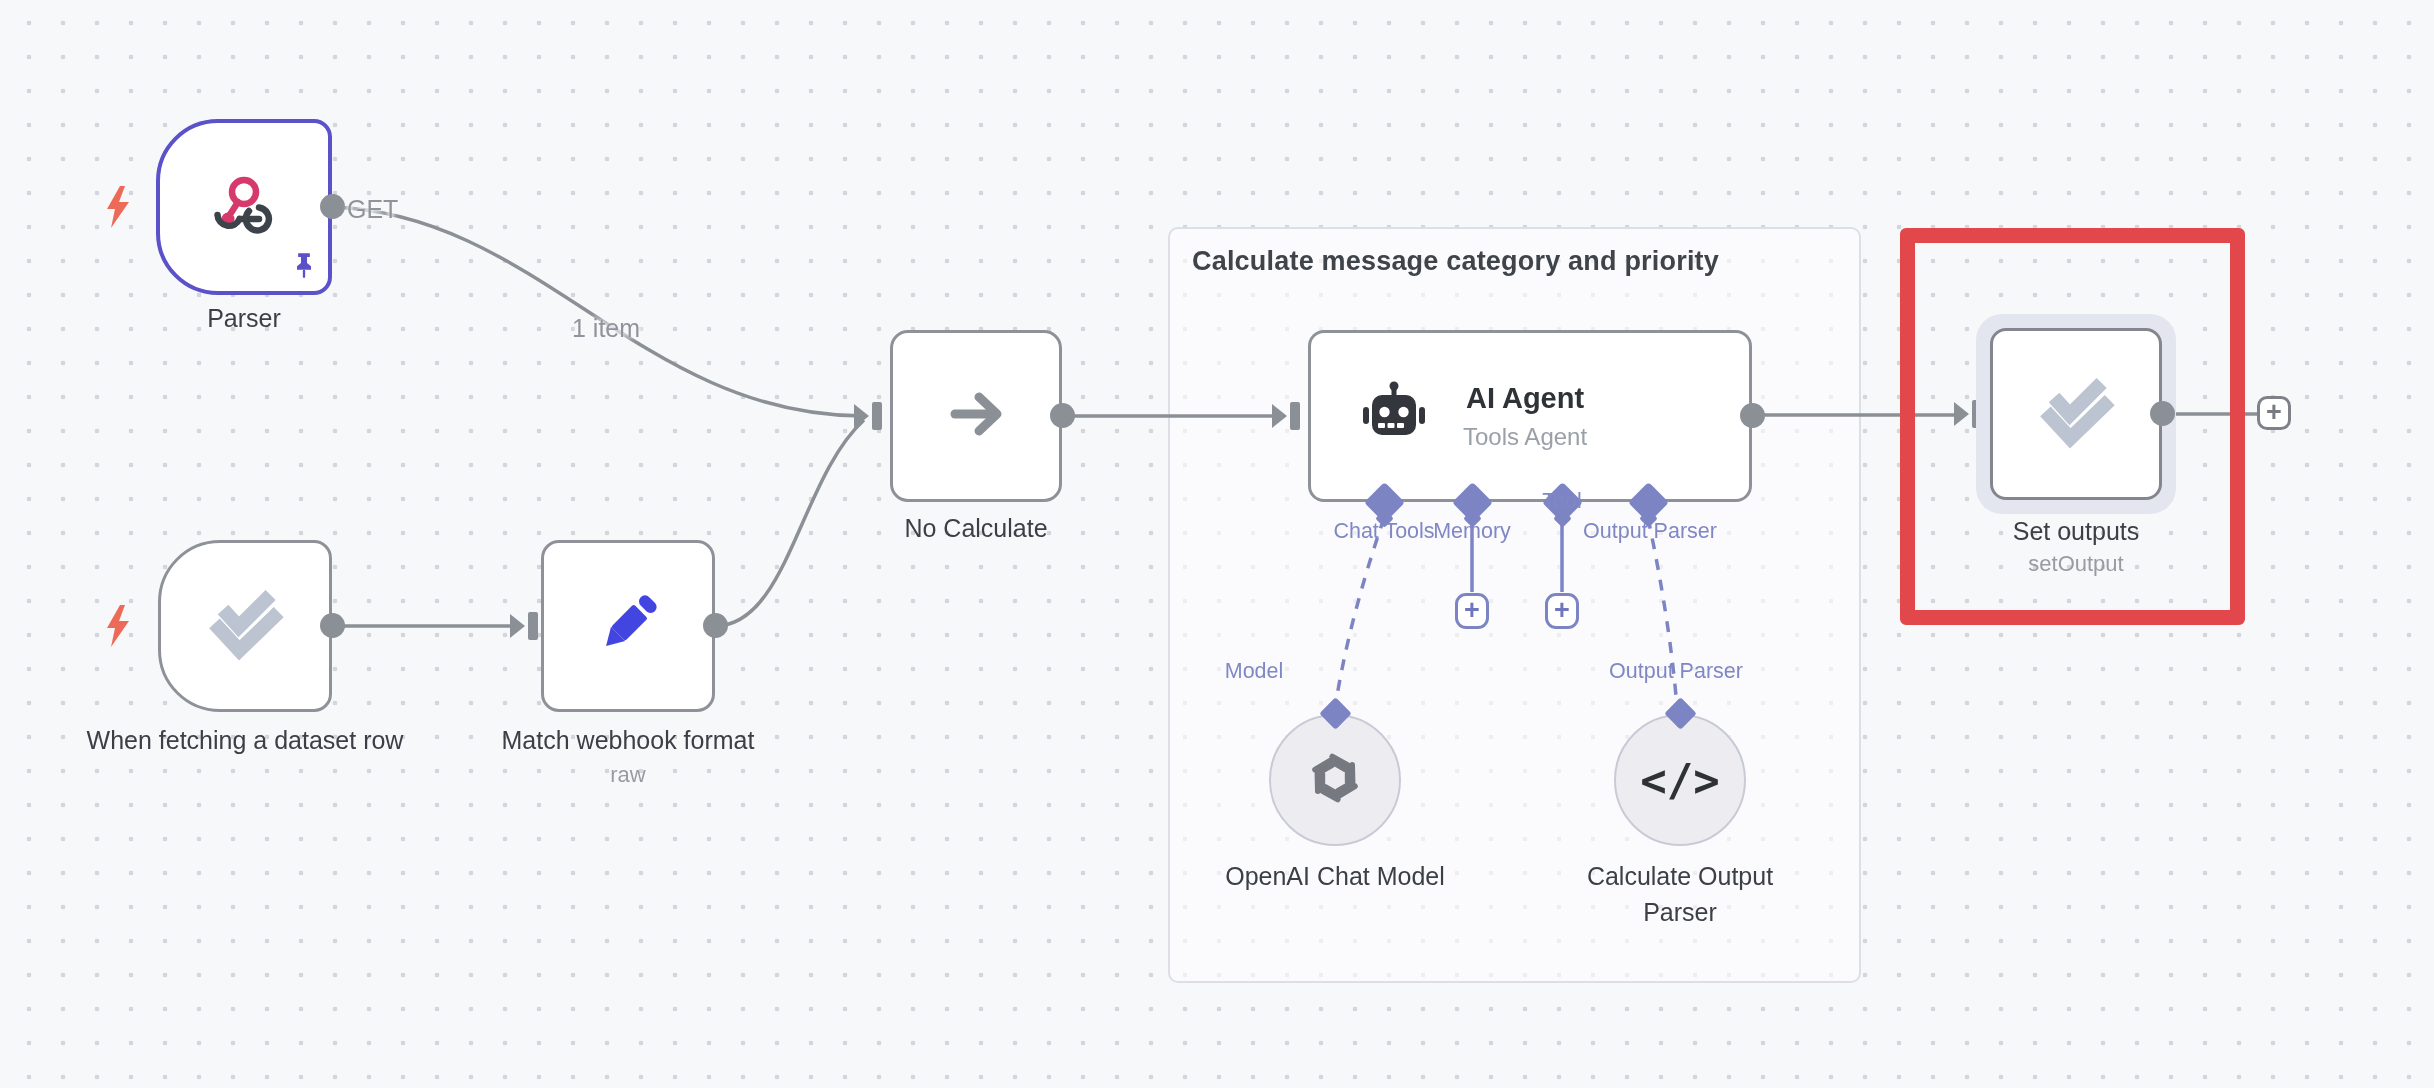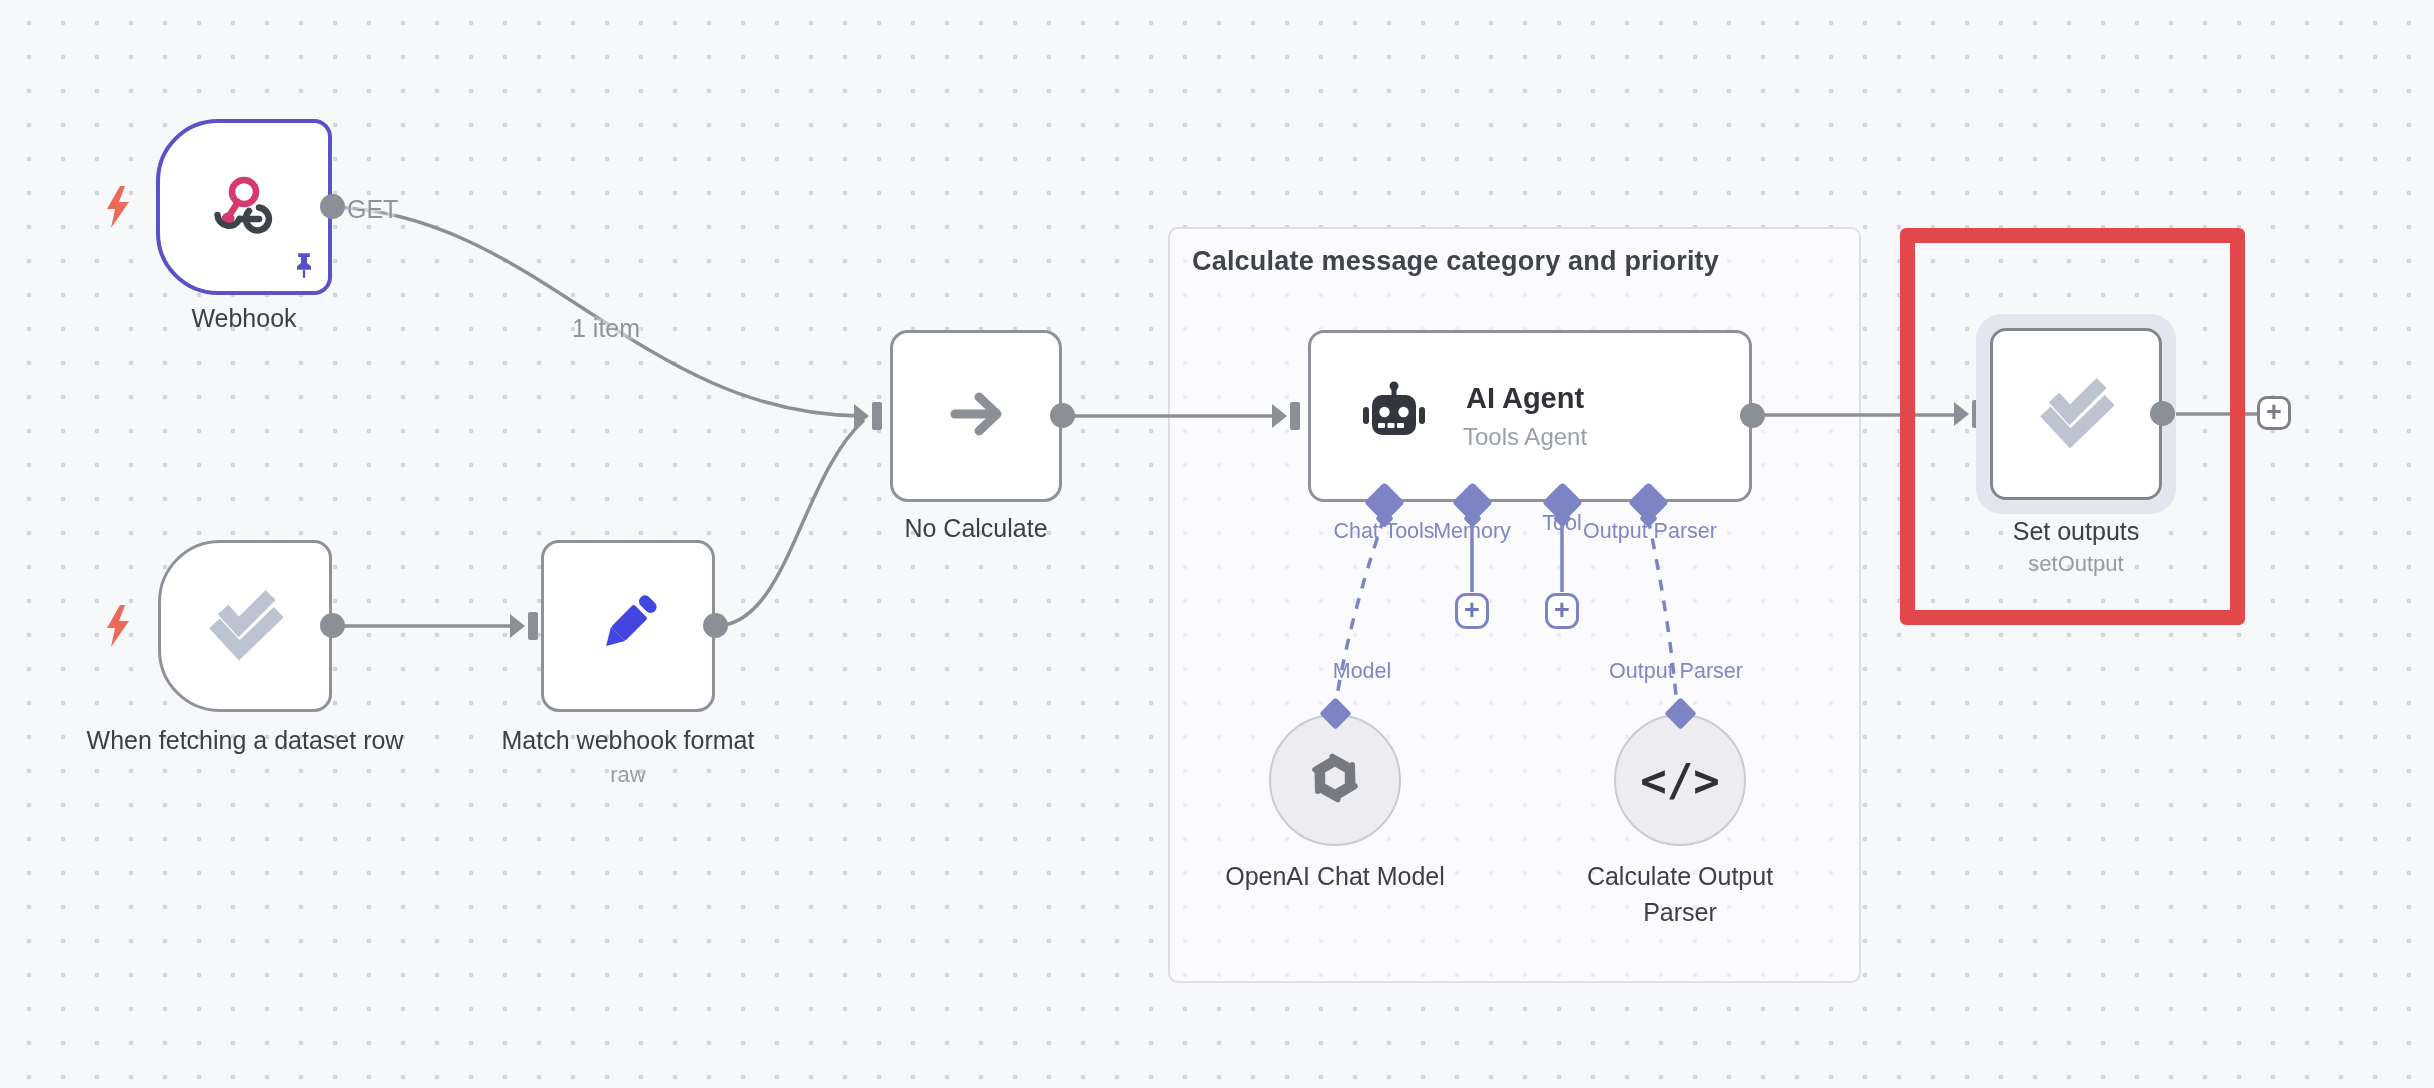--- a/index.html
+++ b/index.html
@@ -118,21 +118,21 @@
     </svg>
   </span>
 </div>
 <div class="abs outdot" style="left:320px;top:194px;"></div>
 <div class="abs edge-label" style="left:347px;top:195px;">GET</div>
 <div class="abs bolt" style="left:105px;top:186px;">
   <svg width="26" height="42" viewBox="0 0 26 42">
       <path fill="#ed6a58" d="M15 0 L2 23 H10 L6 42 L24 16 H14 L20 0 Z"></path>
     </svg>
 </div>
-<div class="abs node-label" style="left:104px;top:300px;width:280px;">Webhook</div>
+<div class="abs node-label" style="left:104px;top:300px;width:280px;">Parser</div>
 
 <div class="abs node trig" style="left:158px;top:540px;width:174px;height:172px;">
   <span>
     <svg width="80" height="80" viewBox="0 0 70 70" fill="none" stroke="#bcc4d2" stroke-width="12.5" stroke-linecap="square">
       <path d="M 20 27 L 29.5 37.5 L 53 14"></path>
       <path d="M 12.5 39 L 30 58 L 60 29"></path>
     </svg>
   </span>
 </div>
 <div class="abs outdot" style="left:320px;top:613px;"></div>
@@ -201,31 +201,31 @@
 <div class="abs diamond d30" style="left:1458px;top:488px;"></div>
 <div class="abs diamond d30" style="left:1548px;top:488px;"></div>
 <div class="abs diamond d30" style="left:1634px;top:488px;"></div>
 <div class="abs diamond d13" style="left:1378px;top:512px;"></div>
 <div class="abs diamond d13" style="left:1466px;top:512px;"></div>
 <div class="abs diamond d13" style="left:1556px;top:512px;"></div>
 <div class="abs diamond d13" style="left:1642px;top:512px;"></div>
 
 <div class="abs port-label" style="left:1384px;top:519px;">Chat Tools</div>
 <div class="abs port-label" style="left:1472px;top:519px;">Memory</div>
-<div class="abs port-label" style="left:1562px;top:511px;">Tool</div>
+<div class="abs port-label" style="left:1562px;top:489px;">Tool</div>
 <div class="abs port-label" style="left:1650px;top:519px;">Output Parser</div>
 
 <div class="abs plusbtn" style="left:1455px;top:593px;">
   <span>+</span>
 </div>
 <div class="abs plusbtn" style="left:1545px;top:593px;">
   <span>+</span>
 </div>
 
-<div class="abs port-label" style="left:1362px;top:659px;">Model</div>
+<div class="abs port-label" style="left:1254px;top:659px;">Model</div>
 <div class="abs circle-node" style="left:1269px;top:714px;width:132px;height:132px;">
   <span>
     <svg width="56" height="56" viewBox="-30 -30 60 60" fill="none" stroke="#76797f" stroke-width="6" stroke-linecap="round" stroke-linejoin="round">
       <g>
           <path d="M -3 -23 L 13.5 -14 L 13.5 4"></path>
         </g>
       <g transform="rotate(60)">
           <path d="M -3 -23 L 13.5 -14 L 13.5 4"></path>
         </g>
       <g transform="rotate(120)">

